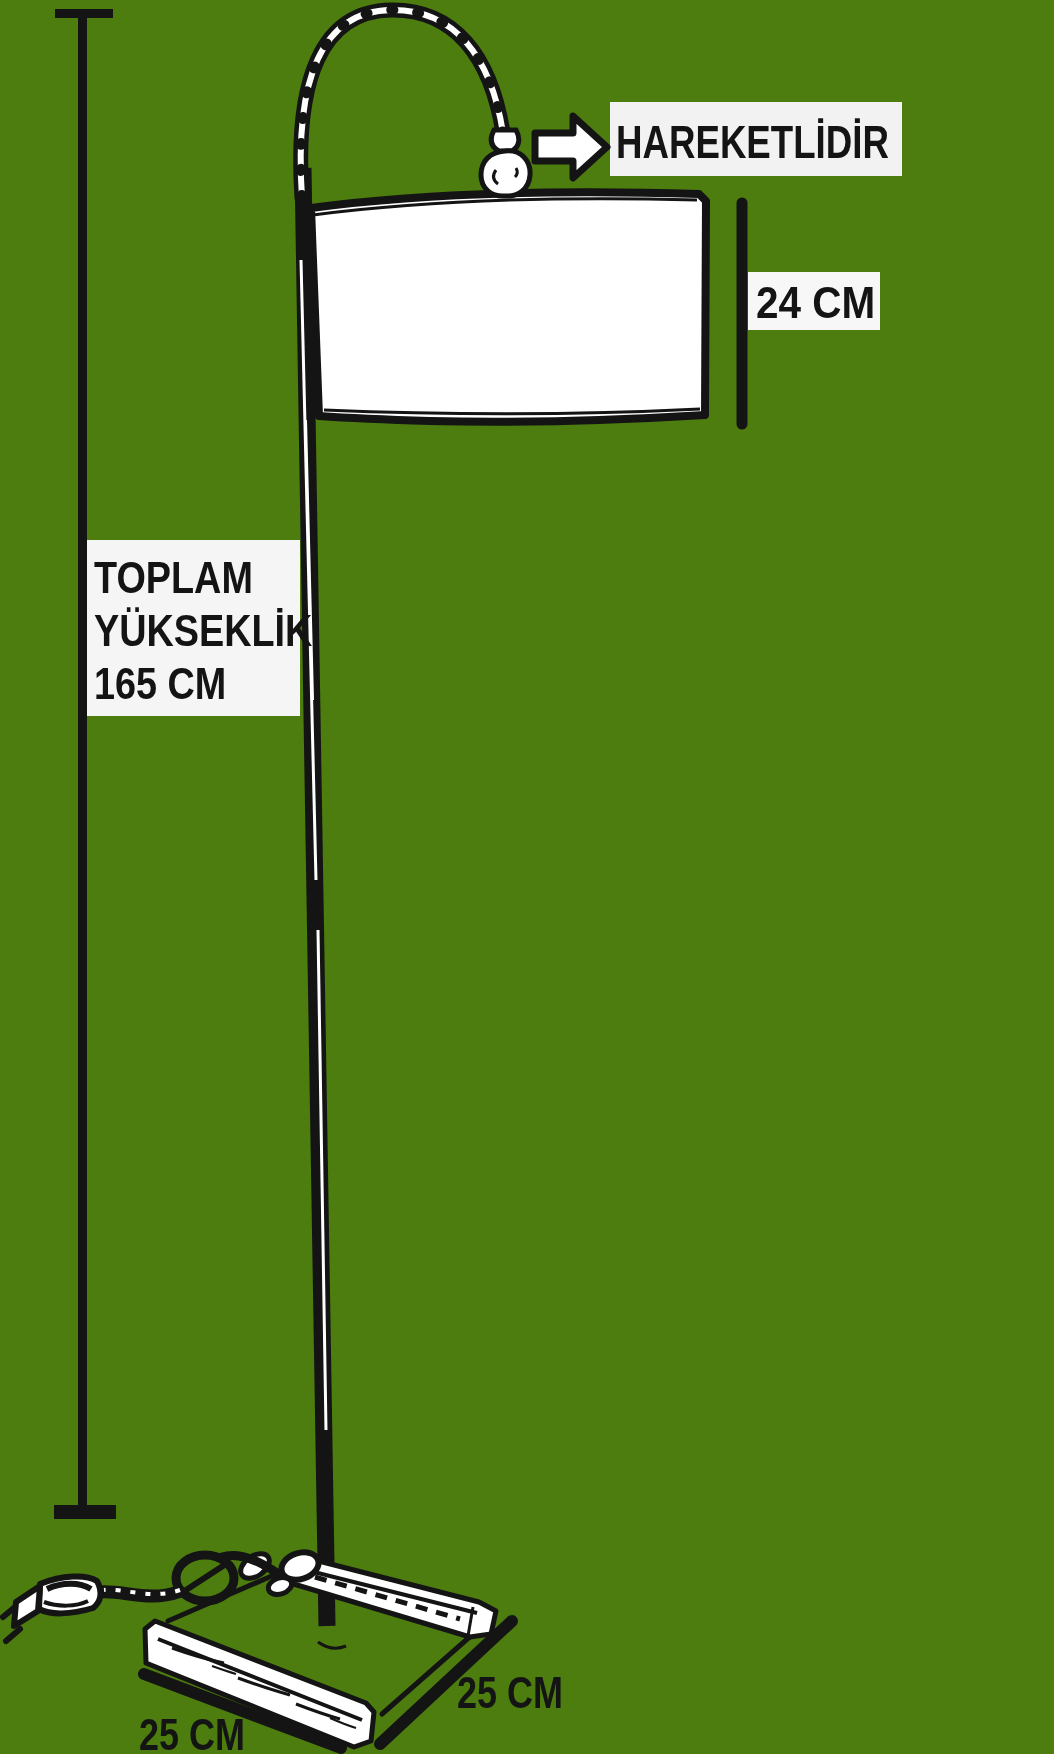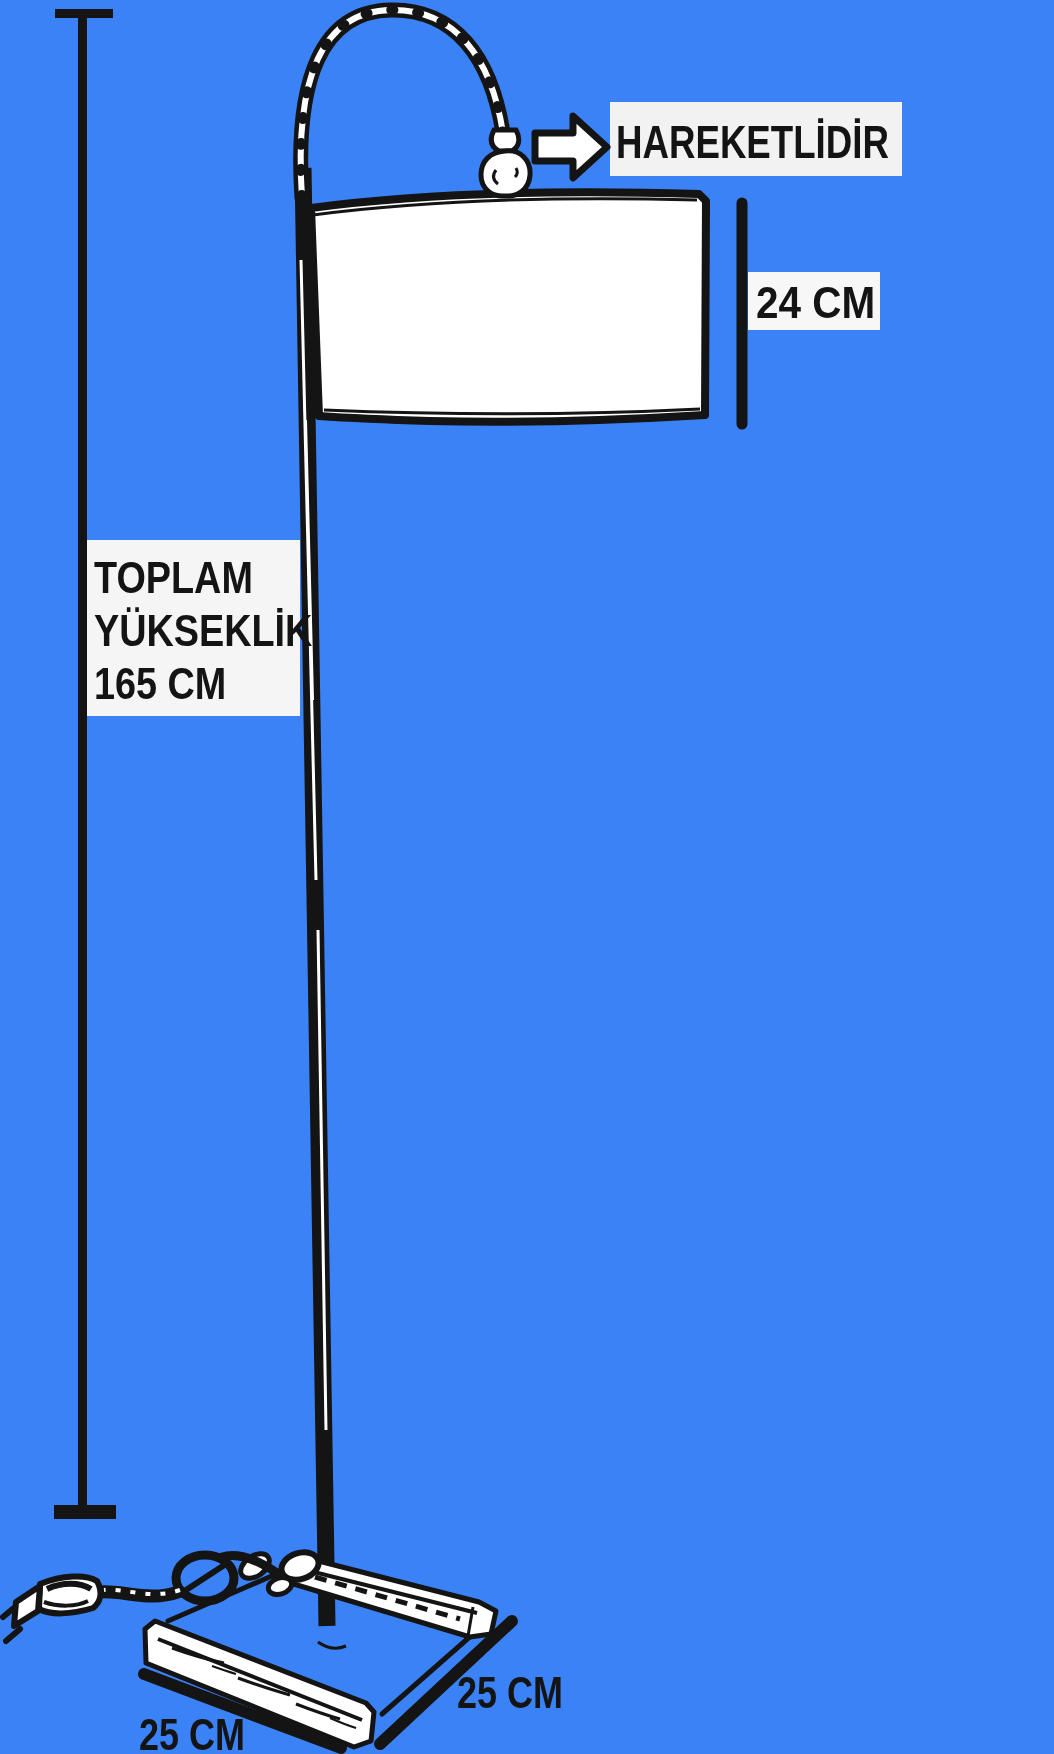--- a/index.html
+++ b/index.html
@@ -1,20 +1,20 @@
 <!DOCTYPE html>
 <html><head>
 <meta charset="utf-8">
 <style>
   html, body { margin: 0; padding: 0; background: #ffffff; }
   .stage {
     position: relative;
     width: 1054px;
     height: 1754px;
-    background: #3b82f6;
+    background: #4d7c0f;
     overflow: hidden;
     font-family: "Liberation Sans", "DejaVu Sans", sans-serif;
   }
   .stage svg { position: absolute; left: 0; top: 0; }
   .label {
     position: absolute;
     font-weight: 700;
     color: #141414;
     white-space: nowrap;
     transform-origin: left top;

